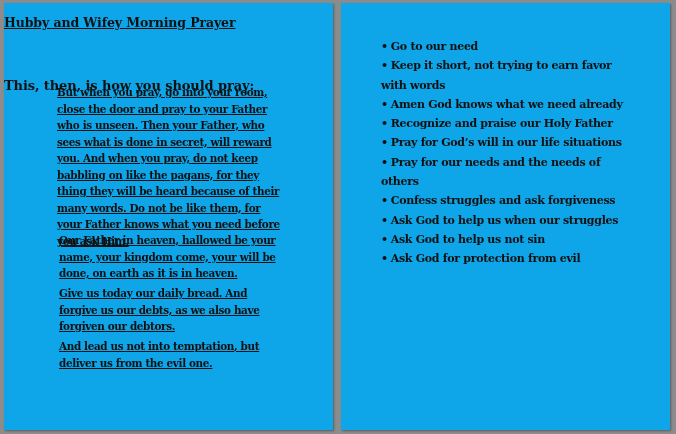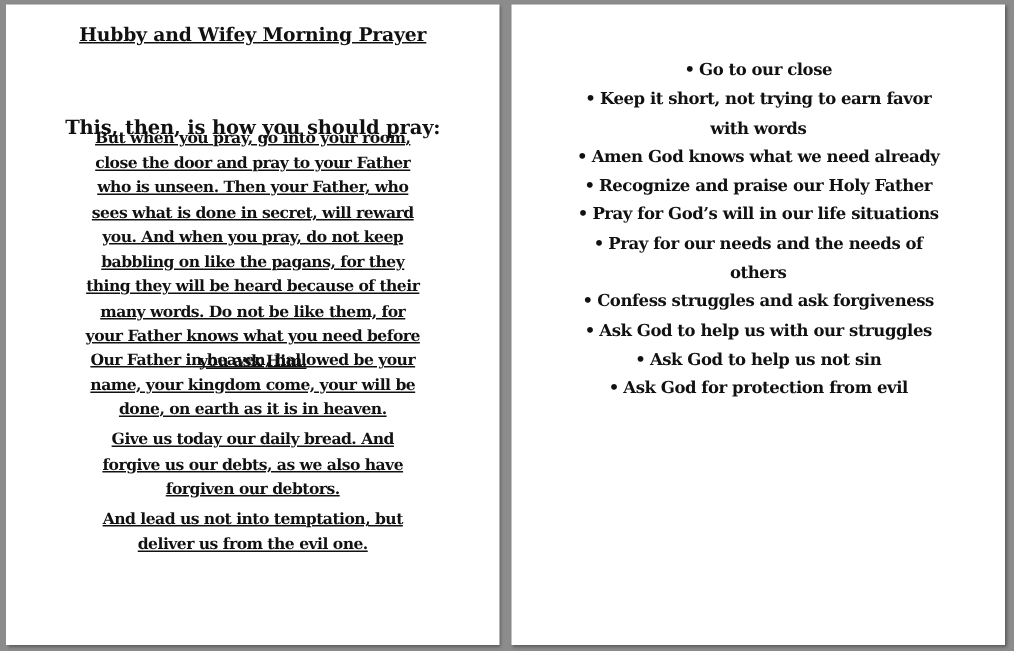--- a/index.html
+++ b/index.html
@@ -8,24 +8,23 @@
     background: #8c8c8c;
     position: relative;
     font-family: "DejaVu Serif", "Liberation Serif", serif;
     color: #111;
   }
   .page {
     position: absolute;
     top: 3px;
     width: 329px;
     height: 427px;
-    background: #ffffff;
+    background: #0ea5e9;
     box-shadow: 1px 1px 2px rgba(0,0,0,0.35);
     box-sizing: border-box;
-    text-align: center;
     font-weight: bold;
   }
   #page-left { left: 4px; }
   #page-right { left: 341px; }
 
   .doc-title {
     position: absolute; left: 0; right: 0; top: 12px;
     font-size: 12.5px;
     text-decoration: underline;
     letter-spacing: -0.1px;
@@ -67,24 +66,24 @@
   <div class="doc-title">Hubby and Wifey Morning Prayer</div>
   <div class="doc-subtitle">This, then, is how you should pray:</div>
   <p class="para" id="p1">But when you pray, go into your room, close the door and pray to your Father who is unseen. Then your Father, who sees what is done in secret, will reward you. And when you pray, do not keep babbling on like the pagans, for they thing they will be heard because of their many words. Do not be like them, for your Father knows what you need before you ask Him.</p>
   <p class="para" id="p2">Our Father in heaven, hallowed be your name, your kingdom come, your will be done, on earth as it is in heaven.</p>
   <p class="para" id="p3">Give us today our daily bread. And forgive us our debts, as we also have forgiven our debtors.</p>
   <p class="para" id="p4">And lead us not into temptation, but deliver us from the evil one.</p>
 </div>
 
 <div class="page" id="page-right">
   <ul class="list">
-    <li><span class="bullet">•</span><span>Go to our close</span></li>
+    <li><span class="bullet">•</span><span>Go to our need</span></li>
     <li><span class="bullet">•</span><span>Keep it short, not trying to earn favor with words</span></li>
     <li><span class="bullet">•</span><span>Amen God knows what we need already</span></li>
     <li><span class="bullet">•</span><span>Recognize and praise our Holy Father</span></li>
     <li><span class="bullet">•</span><span>Pray for God’s will in our life situations</span></li>
     <li><span class="bullet">•</span><span>Pray for our needs and the needs of others</span></li>
     <li><span class="bullet">•</span><span>Confess struggles and ask forgiveness</span></li>
-    <li><span class="bullet">•</span><span>Ask God to help us with our struggles</span></li>
+    <li><span class="bullet">•</span><span>Ask God to help us when our struggles</span></li>
     <li><span class="bullet">•</span><span>Ask God to help us not sin</span></li>
     <li><span class="bullet">•</span><span>Ask God for protection from evil</span></li>
   </ul>
 </div>
 
 </body></html>

